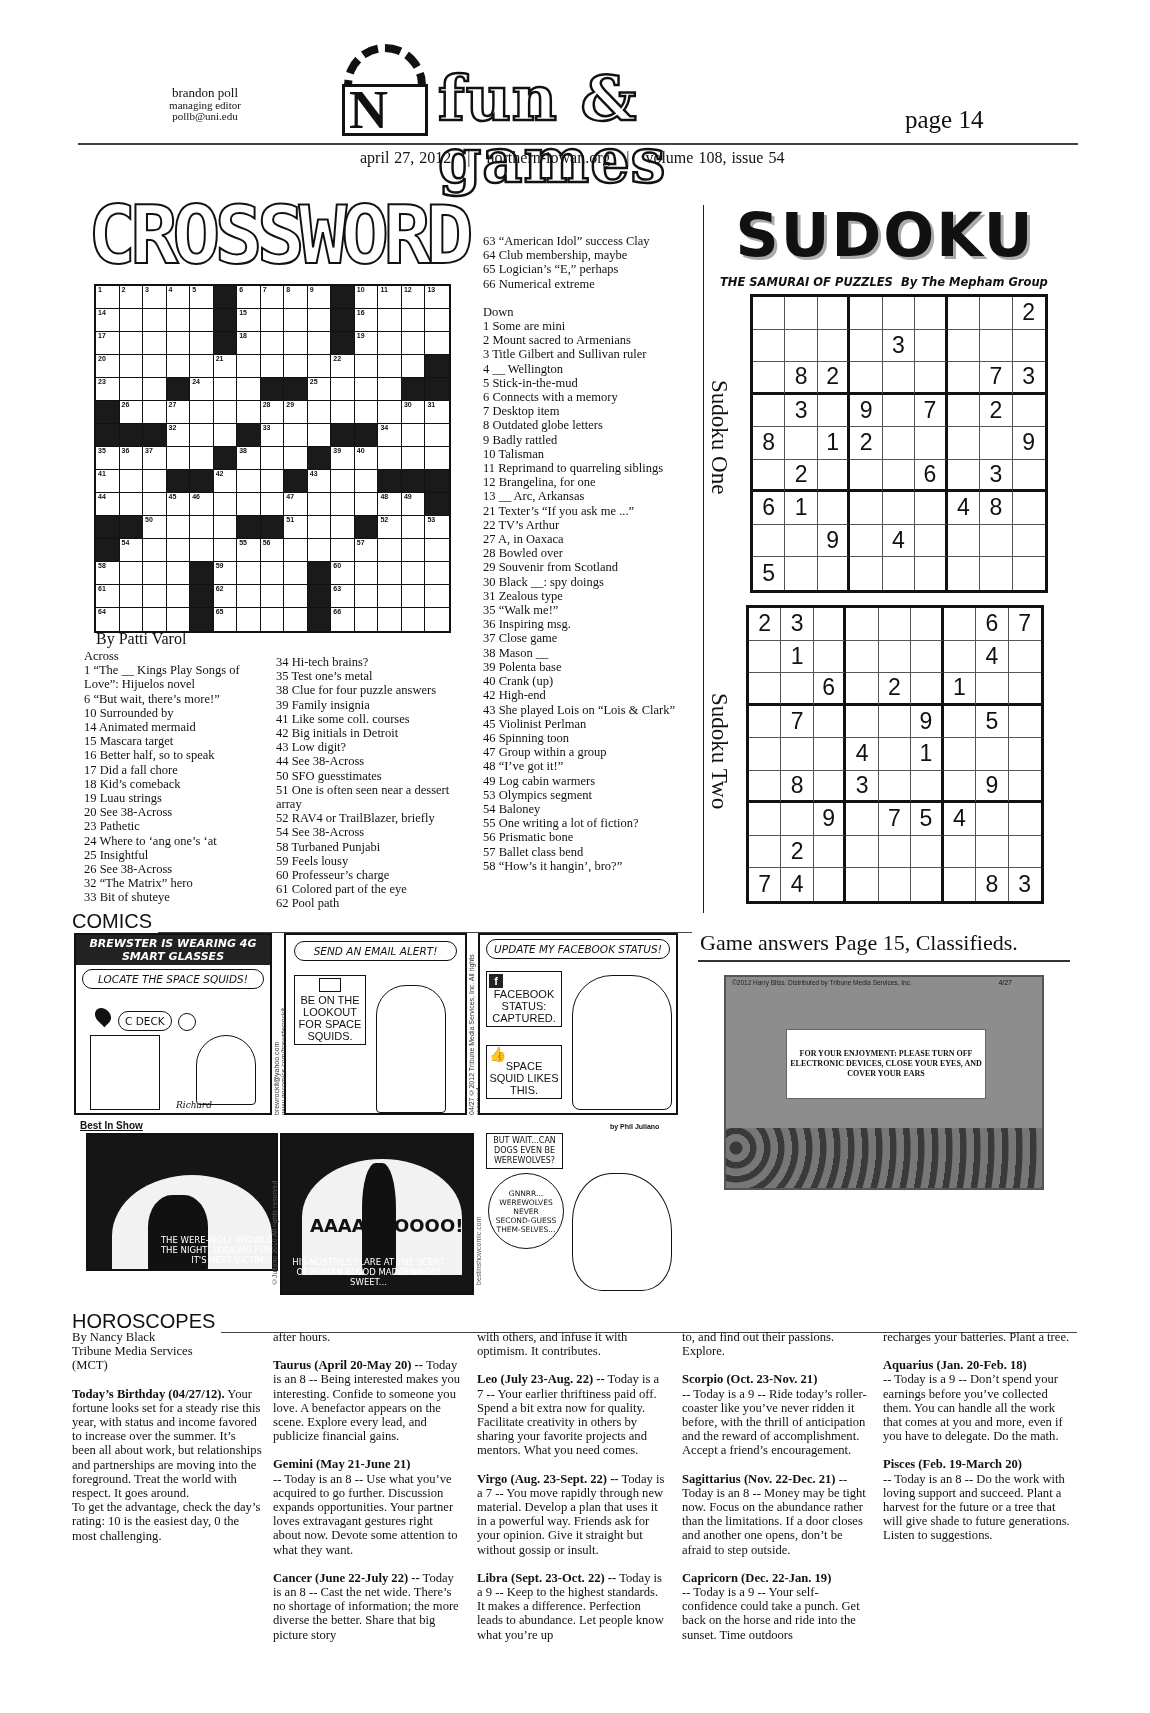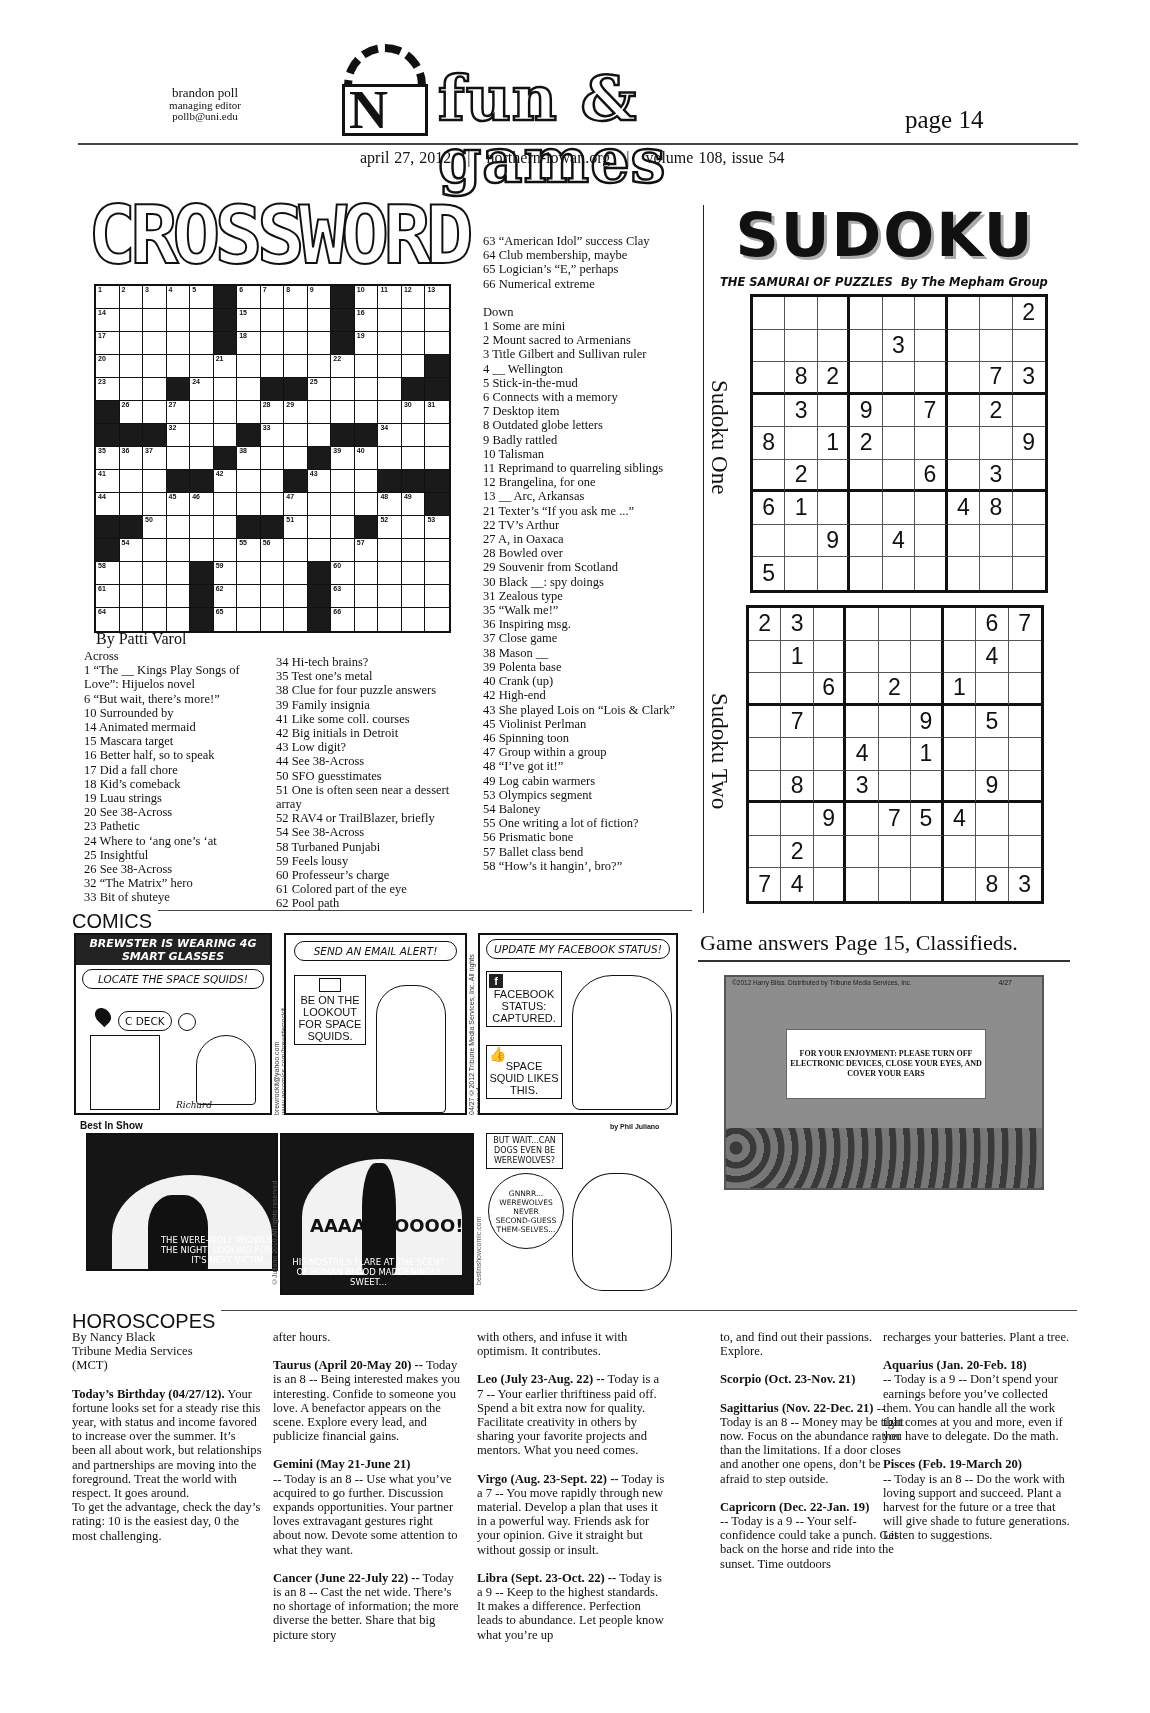--- a/index.html
+++ b/index.html
@@ -41,21 +41,21 @@
   .sudoku .sc { height: 32.5px; border-right: 1px solid #555; border-bottom: 1px solid #555; font-family: "Liberation Sans", sans-serif; font-size: 23px; display: flex; align-items: center; justify-content: center; }
   .sudoku .sc.br { border-right: 3px solid #111; }
   .sudoku .sc.bb { border-bottom: 3px solid #111; }
   .sud1 { left: 750px; top: 294px; }
   .sud2 { left: 746px; top: 605px; }
   .sud-label { font-family: "Liberation Serif", serif; font-size: 23px; writing-mode: vertical-rl; }
   .sud-label1 { left: 706px; top: 380px; }
   .sud-label2 { left: 706px; top: 693px; }
 
   
-  .section-hd { font-family: "Liberation Sans", sans-serif; font-size: 20px; display: flex; align-items: flex-start; }
+  .section-hd { font-family: "Liberation Sans", sans-serif; font-size: 20px; display: flex; align-items: flex-end; }
   .section-hd .line { flex: 1; height: 1px; background: #444; margin-left: 6px; }
   .comics-hd { left: 72px; top: 910px; width: 620px; }
   .panel { border: 2px solid #111; background: #fff; overflow: hidden; }
   .caption-box { background: #222; color: #fff; font-family: "DejaVu Sans", sans-serif; font-weight: bold; font-style: italic; font-size: 11px; text-align: center; line-height: 13px; padding: 2px; }
   .bubble { border: 1.5px solid #111; border-radius: 10px; font-family: "DejaVu Sans", sans-serif; font-style: italic; font-size: 10.5px; padding: 3px 6px; background: #fff; text-align: center; }
   .box { border: 1.5px solid #111; font-family: "Liberation Sans", sans-serif; font-size: 11px; text-align: center; background: #fff; padding: 2px; line-height: 12px; }
   .credit-v { font-family: "Liberation Sans", sans-serif; font-size: 7px; writing-mode: vertical-rl; transform: rotate(180deg); color: #333; }
   .strip-title { font-family: "Liberation Sans", sans-serif; font-weight: bold; font-size: 10px; }
   .night { background: #151515; }
   .moon { position: absolute; background: #f2f2f2; border-radius: 50% 50% 0 0; }
@@ -70,21 +70,21 @@
   .cartoon .heads { position: absolute; left: 0; bottom: 0; width: 100%; height: 60px; background: repeating-radial-gradient(circle at 10px 20px, #3a3a3a 0 6px, #777 7px 14px); }
 
   
   .horo-hd { left: 72px; top: 1310px; width: 1005px; }
   .horo-col { font-family: Liberation Serif, serif; font-size: 12.6px; line-height: 14.2px; width: 190px; }
   .horo-col p { margin-bottom: 14px; }
   .horo-col b { font-weight: bold; }
   .hc1 { left: 72px; top: 1330px; }
   .hc2 { left: 273px; top: 1330px; }
   .hc3 { left: 477px; top: 1330px; }
-  .hc4 { left: 720px; top: 1330px; }
+  .hc4 { left: 682px; top: 1330px; }
   .hc5 { left: 883px; top: 1330px; }
 </style>
 </head>
 <body>
 
 <div class="abs editor">
   <div class="name">brandon poll</div>
   <div class="sub">managing editor</div>
   <div class="sub">pollb@uni.edu</div>
 </div>
@@ -767,21 +767,21 @@
     <div style="width:14px;height:14px;background:#222;color:#fff;font-weight:bold;font-size:11px;line-height:14px;">f</div>
     <span>FACEBOOK STATUS: CAPTURED.</span>
   </div>
   <div class="abs box" style="left:6px;top:110px;width:76px;">
     <div style="font-size:14px;text-align:left;">👍</div>
     <span>SPACE SQUID LIKES THIS.</span>
   </div>
   <div class="abs" style="left:92px;top:40px;width:100px;height:135px;border:1.5px solid #111;border-radius:40px 40px 8px 8px;"></div>
 </div>
 
-<div class="abs strip-title" style="left:80px;top:1120px;">Best In Show</div>
+<div class="abs strip-title" style="left:80px;top:1120px;text-decoration:underline;">Best In Show</div>
 <div class="abs strip-title" style="left:610px;top:1123px;font-size:7px;">by Phil Juliano</div>
 <div class="abs panel night" style="left:78px;top:1133px;width:192px;height:138px;margin-left:8px;">
   <div class="moon" style="left:24px;top:40px;width:160px;height:122px;"></div>
   <div class="abs" style="left:60px;top:60px;width:60px;height:80px;background:#111;border-radius:40% 40% 10% 10%;"></div>
   <div class="night-cap" style="right:4px;bottom:4px;width:120px;">THE WERE-WOLF PROWLS THE NIGHT, LOOKING FOR IT'S NEXT VICTIM...</div>
 </div>
 <div class="abs credit-v" style="left:271px;top:1135px;height:150px;color:#555;">©Juliano 2010 All rights reserved</div>
 <div class="abs panel night" style="left:280px;top:1133px;width:194px;height:162px;">
   <div class="moon" style="left:20px;top:24px;width:160px;height:116px;"></div>
   <div class="abs" style="left:80px;top:28px;width:34px;height:112px;background:#111;border-radius:40% 40% 10% 10%;"></div>
@@ -834,21 +834,21 @@
 
 <div class="abs horo-col hc3">
   <p>with others, and infuse it with optimism. It contributes.</p>
   <p><b>Leo (July 23-Aug. 22) --</b> <span>Today is a 7 -- Your earlier thriftiness paid off. Spend a bit extra now for quality. Facilitate creativity in others by sharing your favorite projects and mentors. What you need comes.</span></p>
   <p><b>Virgo (Aug. 23-Sept. 22) --</b> <span>Today is a 7 -- You move rapidly through new material. Develop a plan that uses it in a powerful way. Friends ask for your opinion. Give it straight but without gossip or insult.</span></p>
   <p><b>Libra (Sept. 23-Oct. 22) --</b> <span>Today is a 9 -- Keep to the highest standards. It makes a difference. Perfection leads to abundance. Let people know what you’re up</span></p>
 </div>
 
 <div class="abs horo-col hc4">
   <p>to, and find out their passions. Explore.</p>
-  <p><b>Scorpio (Oct. 23-Nov. 21)</b><br></p>
+  <p><b>Scorpio (Oct. 23-Nov. 21)</b><br><span>-- Today is a 9 -- Ride today’s roller-coaster like you’ve never ridden it before, with the thrill of anticipation and the reward of accomplishment. Accept a friend’s encouragement.</span></p>
   <p><b>Sagittarius (Nov. 22-Dec. 21)</b> <span>-- Today is an 8 -- Money may be tight now. Focus on the abundance rather than the limitations. If a door closes and another one opens, don’t be afraid to step outside.</span></p>
   <p><b>Capricorn (Dec. 22-Jan. 19)</b><br><span>-- Today is a 9 -- Your self-confidence could take a punch. Get back on the horse and ride into the sunset. Time outdoors</span></p>
 </div>
 
 <div class="abs horo-col hc5">
   <p>recharges your batteries. Plant a tree.</p>
   <p><b>Aquarius (Jan. 20-Feb. 18)</b><br><span>-- Today is a 9 -- Don’t spend your earnings before you’ve collected them. You can handle all the work that comes at you and more, even if you have to delegate. Do the math.</span></p>
   <p><b>Pisces (Feb. 19-March 20)</b><br><span>-- Today is an 8 -- Do the work with loving support and succeed. Plant a harvest for the future or a tree that will give shade to future generations. Listen to suggestions.</span></p>
 </div>
 

